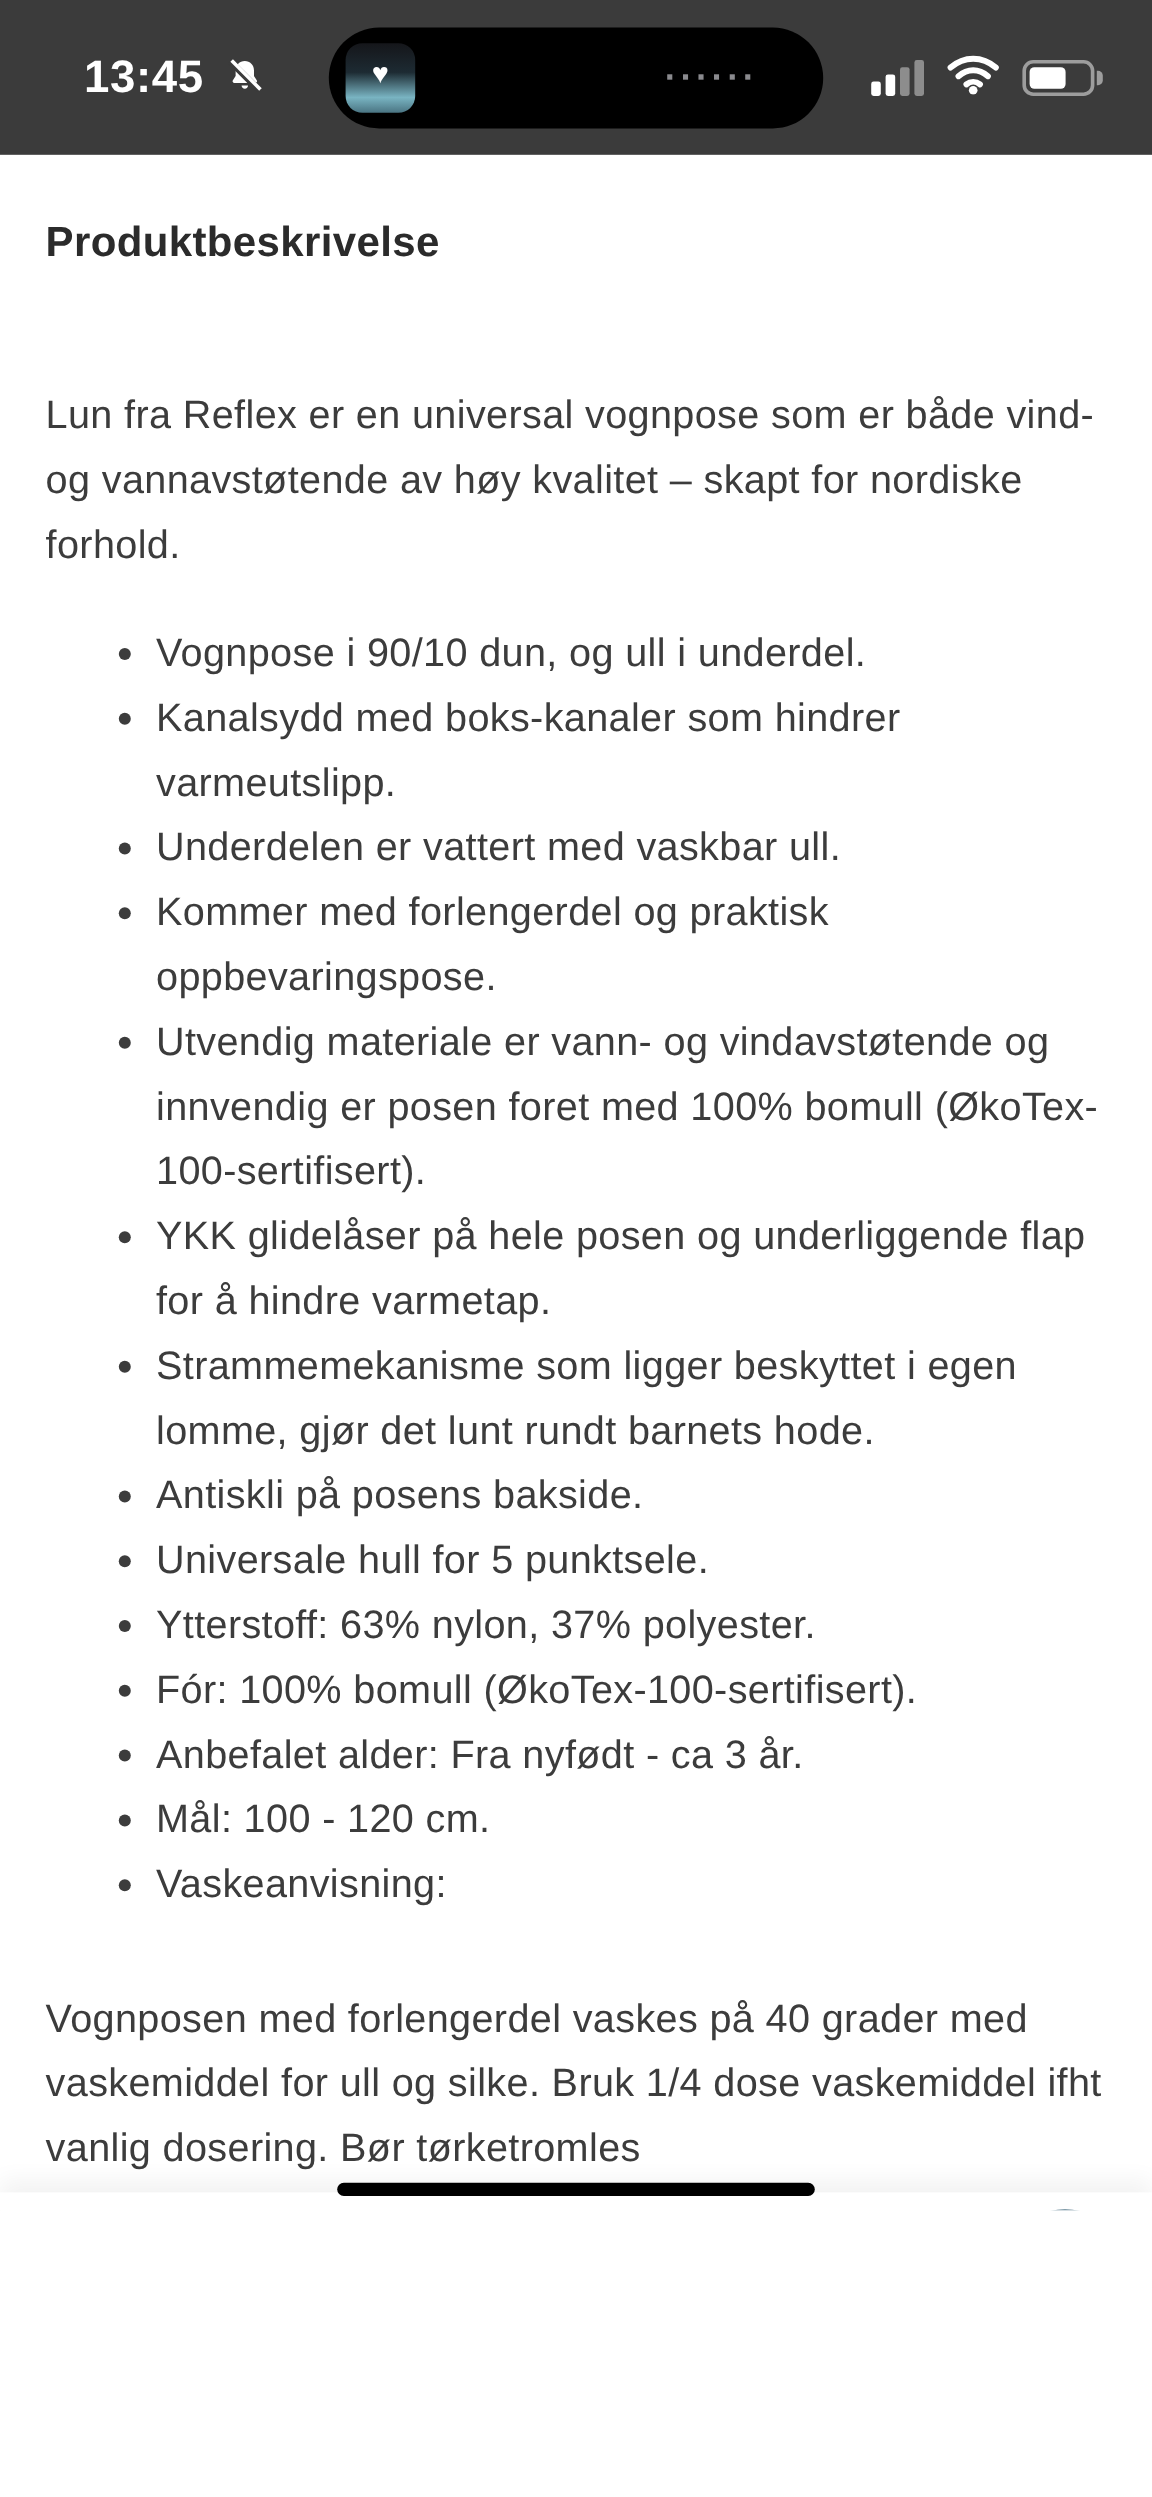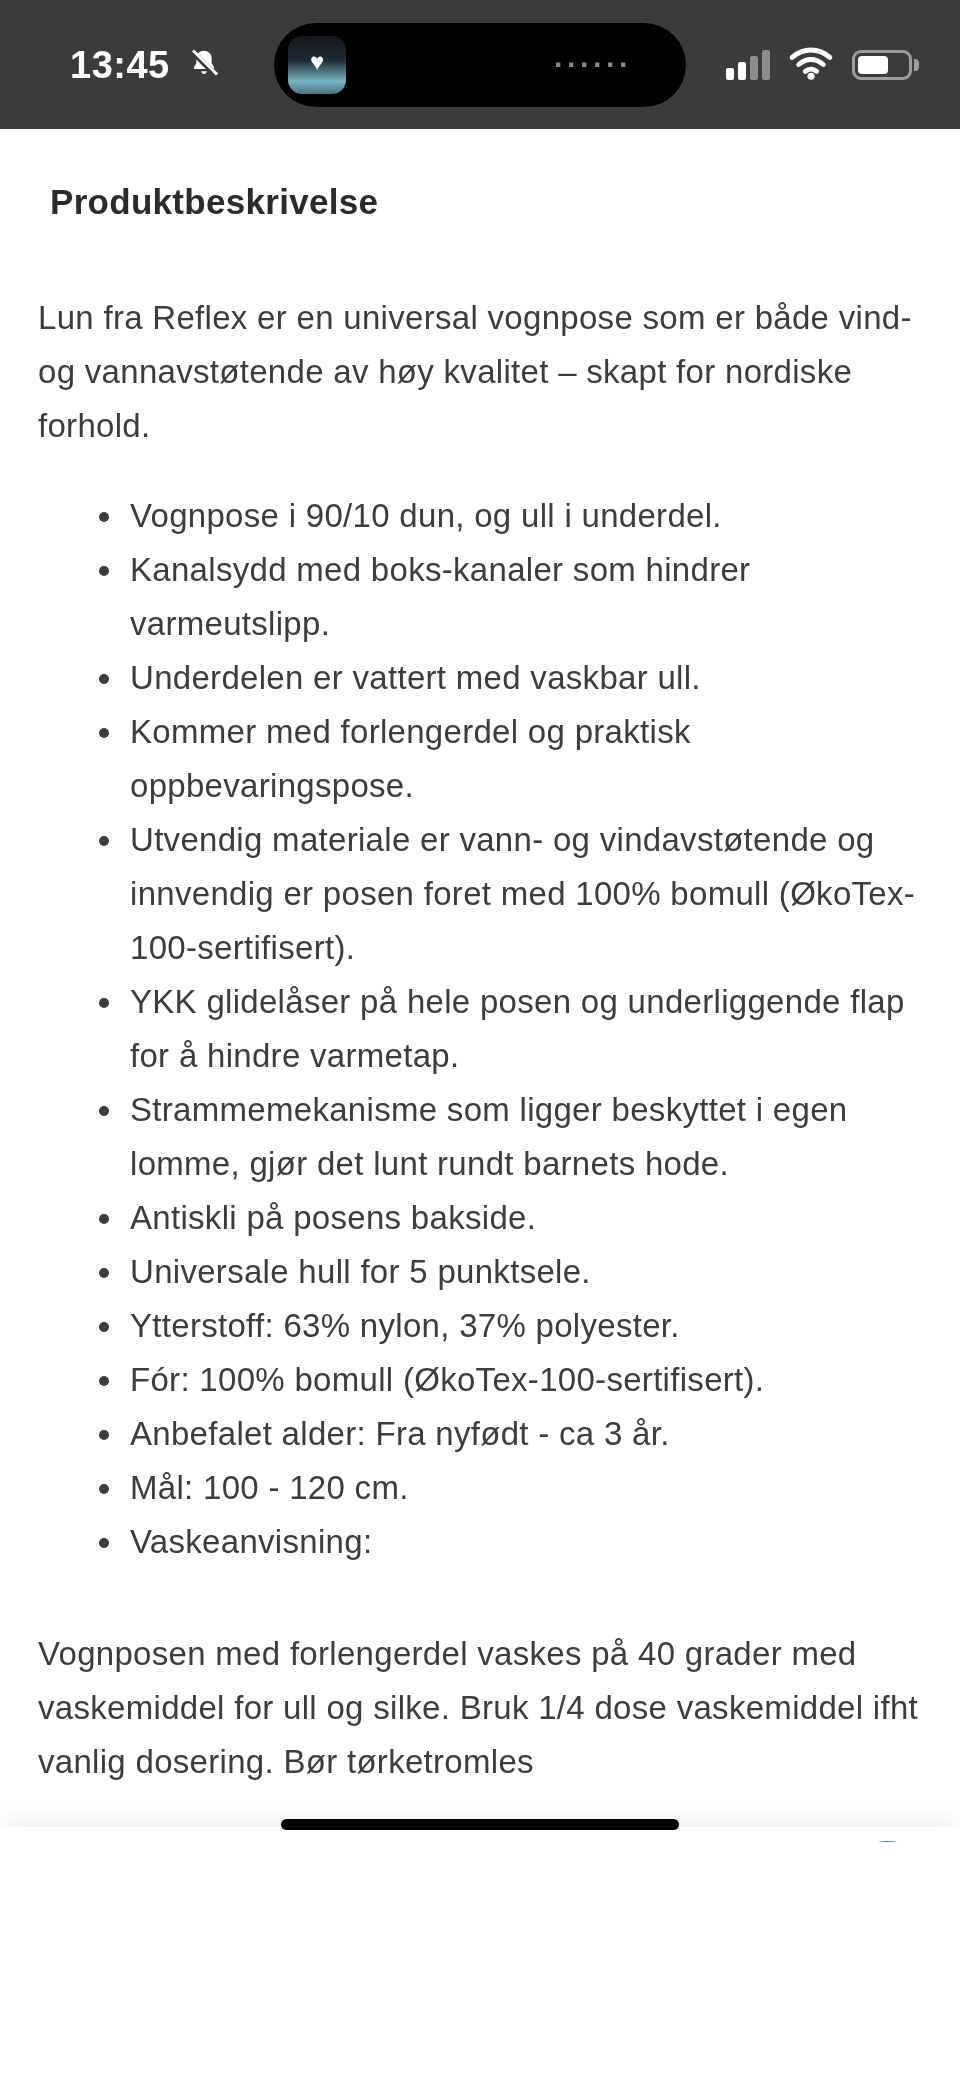--- a/index.html
+++ b/index.html
@@ -26,22 +26,22 @@
   .sig i:nth-child(3){ height:24px; background:rgba(255,255,255,.42); }
   .sig i:nth-child(4){ height:30px; background:rgba(255,255,255,.42); }
   .battery { position:relative; width:70px; height:34px; display:flex; align-items:center; }
   .battery-body { width:60px; height:30px; border:3px solid rgba(255,255,255,.5); border-radius:9px; position:relative; }
   .battery-fill { position:absolute; left:3px; top:3px; bottom:3px; width:55%; background:#fff; border-radius:4px; }
   .battery-tip { width:5px; height:12px; background:rgba(255,255,255,.5); border-radius:0 4px 4px 0; margin-left:2px; }
 
   
   .content { position:absolute; top:129px; left:0; right:0; height:1698px; overflow:hidden;
              padding:52px 38px 0 38px; color:#3c3c3c; font-size:33px; line-height:54px; letter-spacing:.3px; }
-  .content h1 { font-size:35px; line-height:42px; font-weight:700; color:#2b2b2b; letter-spacing:.3px;margin-left:12px; }
-  .intro { margin-top:68px; }
+  .content h1 { font-size:35px; line-height:42px; font-weight:700; color:#2b2b2b; letter-spacing:.3px; }
+  .intro { margin-top:96px; }
   .features { margin-top:36px; list-style:disc; padding-left:88px; }
   .features li { padding-left:4px; }
   .wash { margin-top:58px; }
 
   
   .action-bar { position:absolute; left:0; right:0; top:1827px; height:151px; background:#fff;
                 box-shadow:0 -10px 18px rgba(0,0,0,.05); }
   .buy-btn { position:absolute; left:466px; top:25px; width:365px; height:86px; border:none; border-radius:43px;
              background:#b2627f; color:#fff; font-family:inherit; font-size:28px; font-weight:700;
              letter-spacing:4px; cursor:pointer; }

